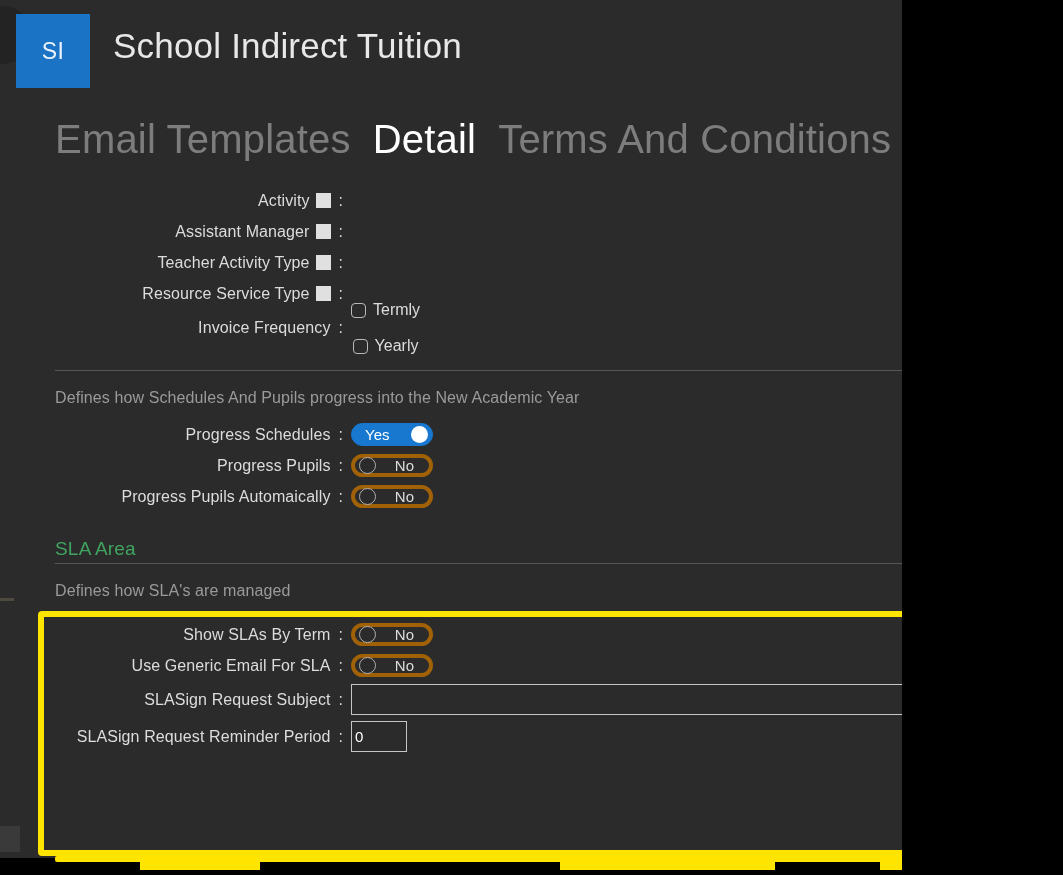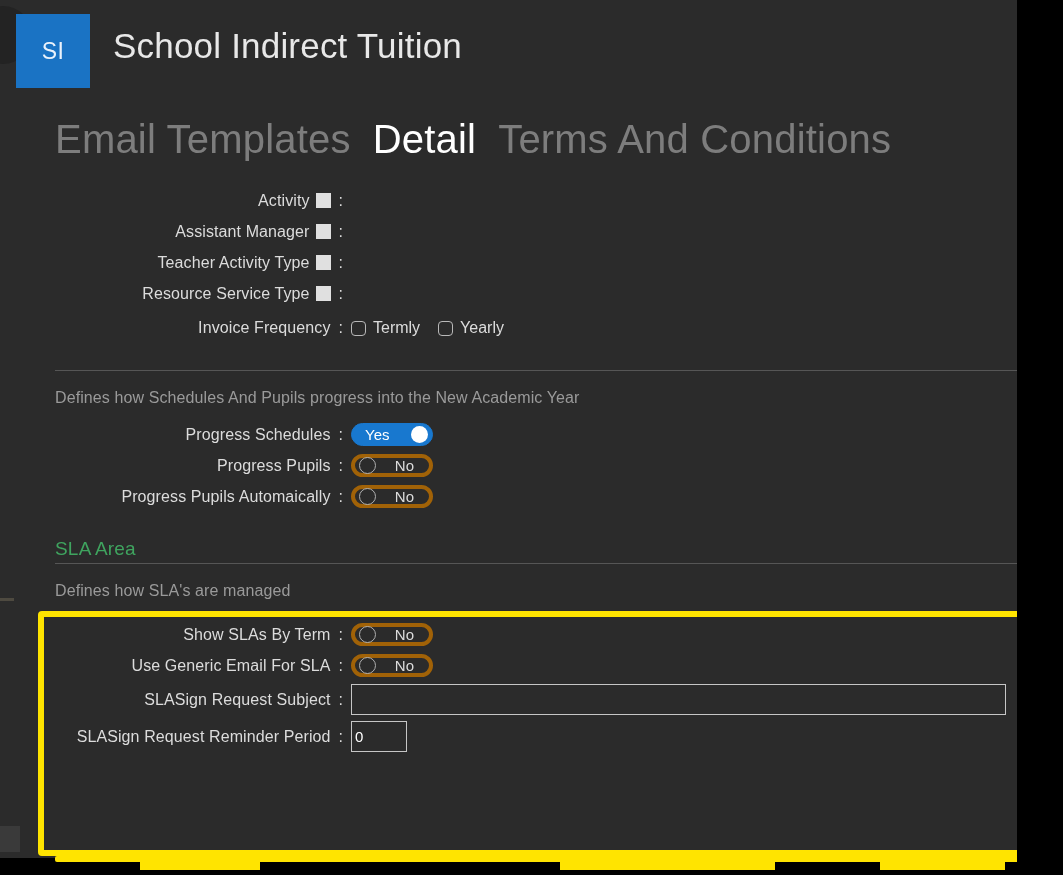--- a/index.html
+++ b/index.html
@@ -10,21 +10,21 @@
   body {
     width: 1063px;
     height: 875px;
     overflow: hidden;
     font-family: "Liberation Sans", sans-serif;
     -webkit-font-smoothing: antialiased;
   }
 
   .screen {
     position: relative;
-    width: 1017px;
+    width: 902px;
     height: 875px;
     background: #2b2b2b;
     overflow: hidden;
   }
 
   
   .avatar-circle {
     position: absolute;
     left: -26px;
     top: 6px;
@@ -120,21 +120,21 @@
     flex: 0 0 auto;
   }
   .colon { margin-left: 2px; color: #dcdcdc; }
   .row .control {
     margin-left: 8px;
     display: flex;
     align-items: center;
   }
 
   
-  .cbgroup { display: flex; align-items: center; gap: 18px; }
+  .cbgroup { display: flex; align-items: center; gap: 18px; flex-direction: column; }
   .cbitem { display: flex; align-items: center; gap: 7px; }
   .checkbox {
     width: 15px;
     height: 15px;
     border: 1.6px solid #b9b9b9;
     border-radius: 4px;
     background: transparent;
     box-sizing: border-box;
   }
   .cblabel { font-size: 16px; color: #dcdcdc; }

